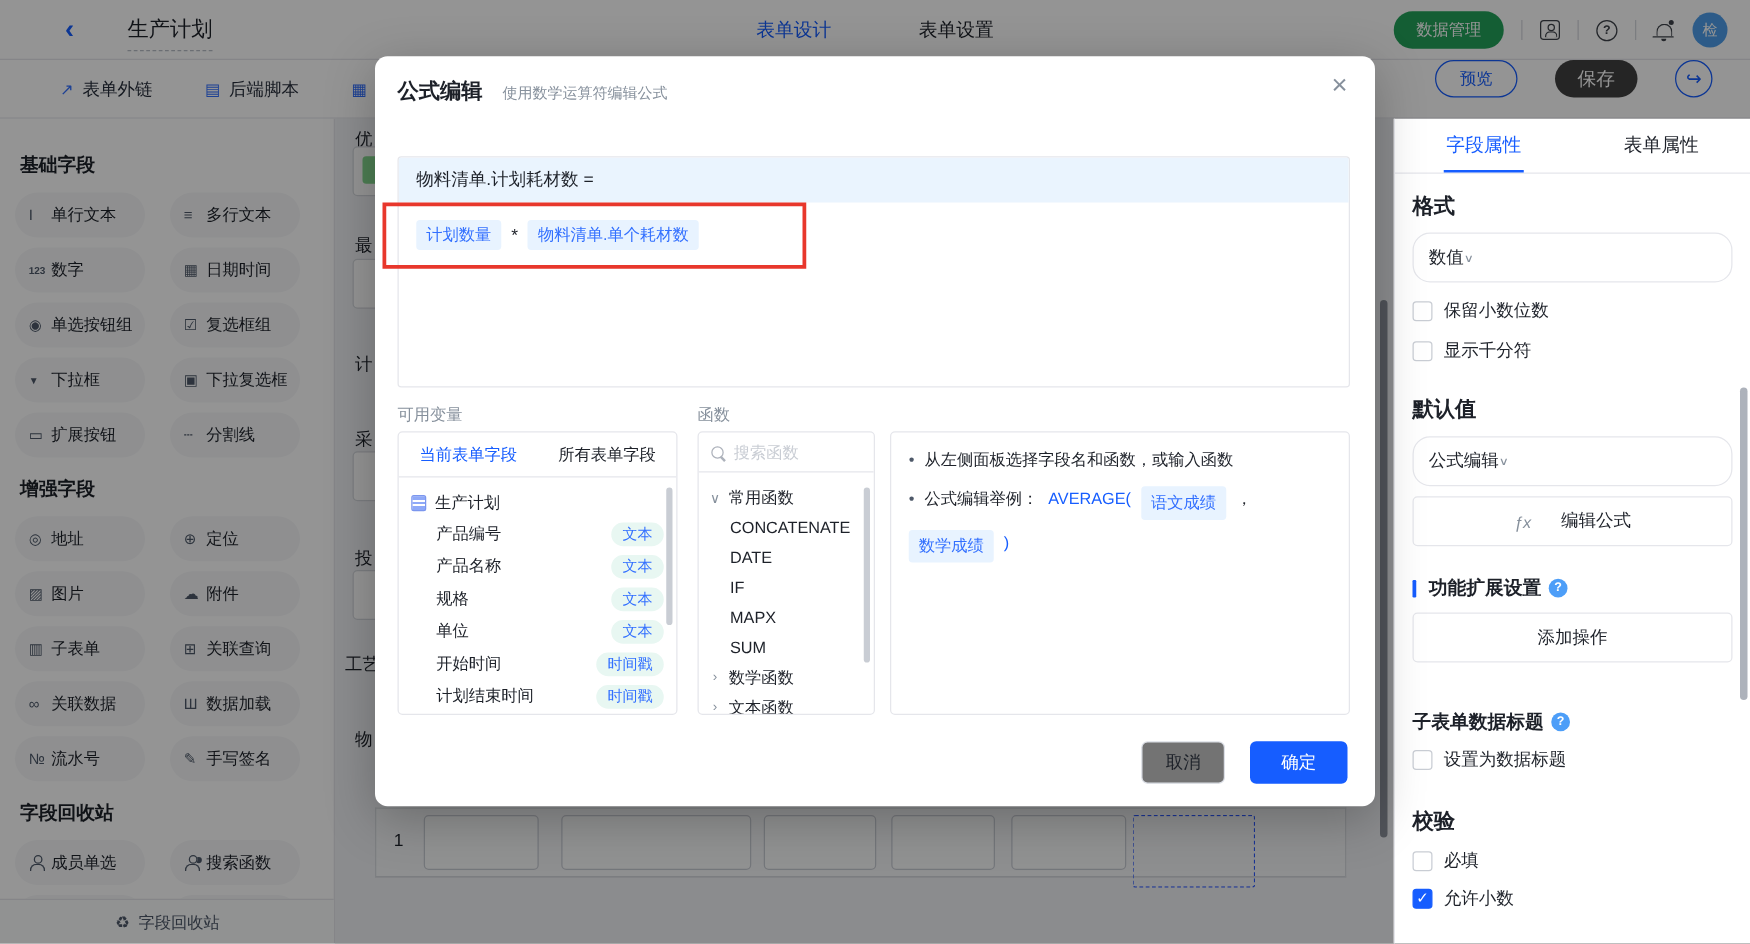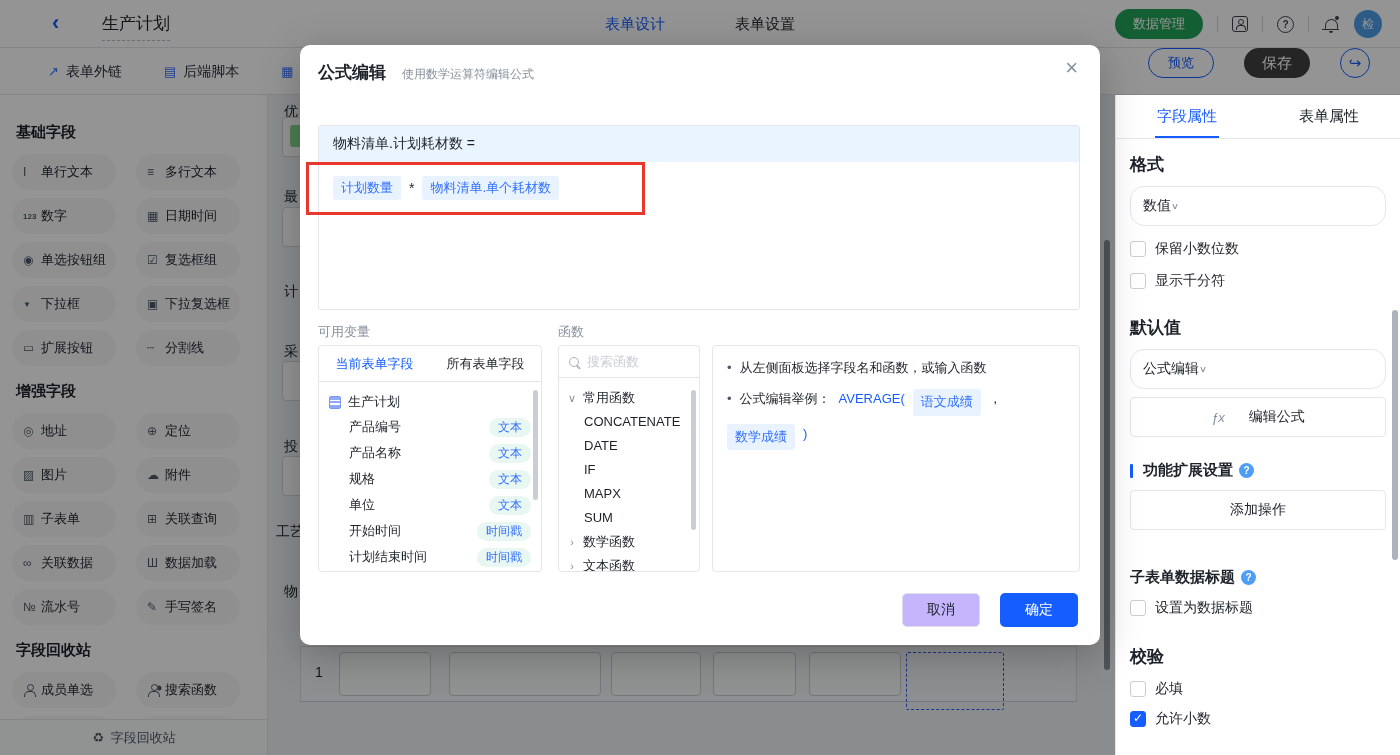--- a/index.html
+++ b/index.html
@@ -122,21 +122,21 @@
   .ftree{padding:8px 10px 0 8px;position:relative}
   .fgrp{display:flex;align-items:center;gap:6px;height:24px;font-size:13px;color:#1D2129;cursor:pointer}
   .garrow{font-size:11px;color:#86909C;width:10px;text-align:center}
   .fitem{height:24px;line-height:24px;padding-left:17px;font-size:13px;color:#1D2129;cursor:pointer}
   .helpbox{padding:12px 14px;font-size:13px;color:#1D2129;line-height:1.6}
   .hline{display:flex;align-items:flex-start;gap:8px;margin-bottom:10px;flex-wrap:wrap}
   .hb{color:#4E5969}
   .hfn{color:#165DFF}
   .hparen{color:#165DFF}
   .mfooter{position:absolute;right:22px;bottom:18px;display:flex;gap:20px}
-  .btn-cancel{width:78px;height:34px;border:1px solid #DCDFE6;border-radius:5px;background:#c4b5fd;font-size:14px;color:#1D2129;display:flex;align-items:center;justify-content:center;cursor:pointer}
+  .btn-cancel{width:67px;height:34px;border:1px solid #DCDFE6;border-radius:5px;background:#737373;font-size:14px;color:#1D2129;display:flex;align-items:center;justify-content:center;cursor:pointer}
   .btn-ok{width:78px;height:34px;border-radius:5px;background:#165DFF;font-size:14px;color:#fff;display:flex;align-items:center;justify-content:center;cursor:pointer}
 
   
   .redbox{position:absolute;left:306px;top:162px;width:339px;height:53px;border:3px solid #E8372C;z-index:70;pointer-events:none}
 </style>
 </head>
 <body>
 
 <div class="stage">
 

